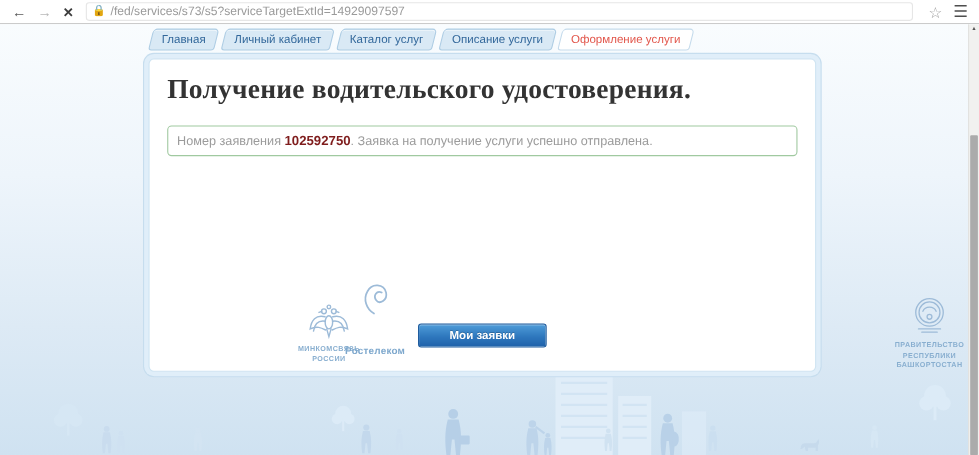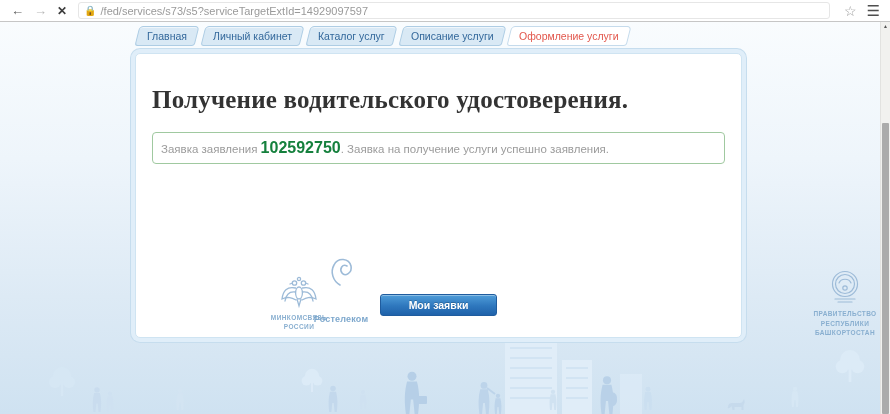--- a/index.html
+++ b/index.html
@@ -56,30 +56,30 @@
   }
   .tab .lbl { display:inline-block; transform:skewX(14deg); }
   .tab.active { background:#ffffff; color:#e2574c; border-color:#c5dbec; box-shadow:none; }
 
   
   .card {
     position:relative; background:#fff; border:1px solid #cfe4f2; border-radius:5px;
     height:285px;
     box-shadow:0 0 0 4px rgba(226,239,249,0.9), 0 0 0 5px #c6ddee;
   }
-  .card-inner { padding:22px 16px; }
+  .card-inner { padding:4px 16px; }
   .page-title {
     font-family:"Liberation Serif", serif; font-size:25px; font-weight:bold;
     color:#333; margin:10px 0 0 0; letter-spacing:0.2px;
   }
   .notice {
     margin-top:18px; border:1px solid #a0c9a0; border-radius:4px;
     padding:6px 8px; font-size:11.5px; color:#9b9b9b; background:#fff;
   }
-  .notice b { color:#15803d; font-size:16px; }
+  .notice b { color:#7f1d1d; font-size:12px; }
 
   .actions { position:absolute; left:0; right:0; bottom:21px; display:flex; justify-content:center; gap:8px; }
   .btn {
     font-family:"Liberation Sans", sans-serif;
     background:linear-gradient(180deg,#4f9dd9 0%, #2e77bd 55%, #1f62aa 100%);
     border:1px solid #1f5c9e; border-radius:3px; color:#fff; font-weight:bold;
     font-size:10.5px; padding:4px 28px; cursor:pointer;
     box-shadow:inset 0 1px 0 rgba(255,255,255,0.35);
     text-shadow:0 -1px 0 rgba(0,0,0,0.2);
   }
@@ -174,21 +174,21 @@
       <div class="tab"><span class="lbl">Личный кабинет</span></div>
       <div class="tab"><span class="lbl">Каталог услуг</span></div>
       <div class="tab"><span class="lbl">Описание услуги</span></div>
       <div class="tab active"><span class="lbl">Оформление услуги</span></div>
     </div>
 
     <div class="card">
       <div class="card-inner">
         <h1 class="page-title">Получение водительского удостоверения.</h1>
         <div class="notice">
-          <span>Заявка заявления </span><b>102592750</b><span>. Заявка на получение услуги успешно заявления.</span>
+          <span>Номер заявления </span><b>102592750</b><span>. Заявка на получение услуги успешно отправлена.</span>
         </div>
       </div>
       <div class="actions">
         <button class="btn">Мои заявки</button>
       </div>
     </div>
 
     <div class="footer-logos">
 
       <div class="logo logo-minkomsvyaz">

